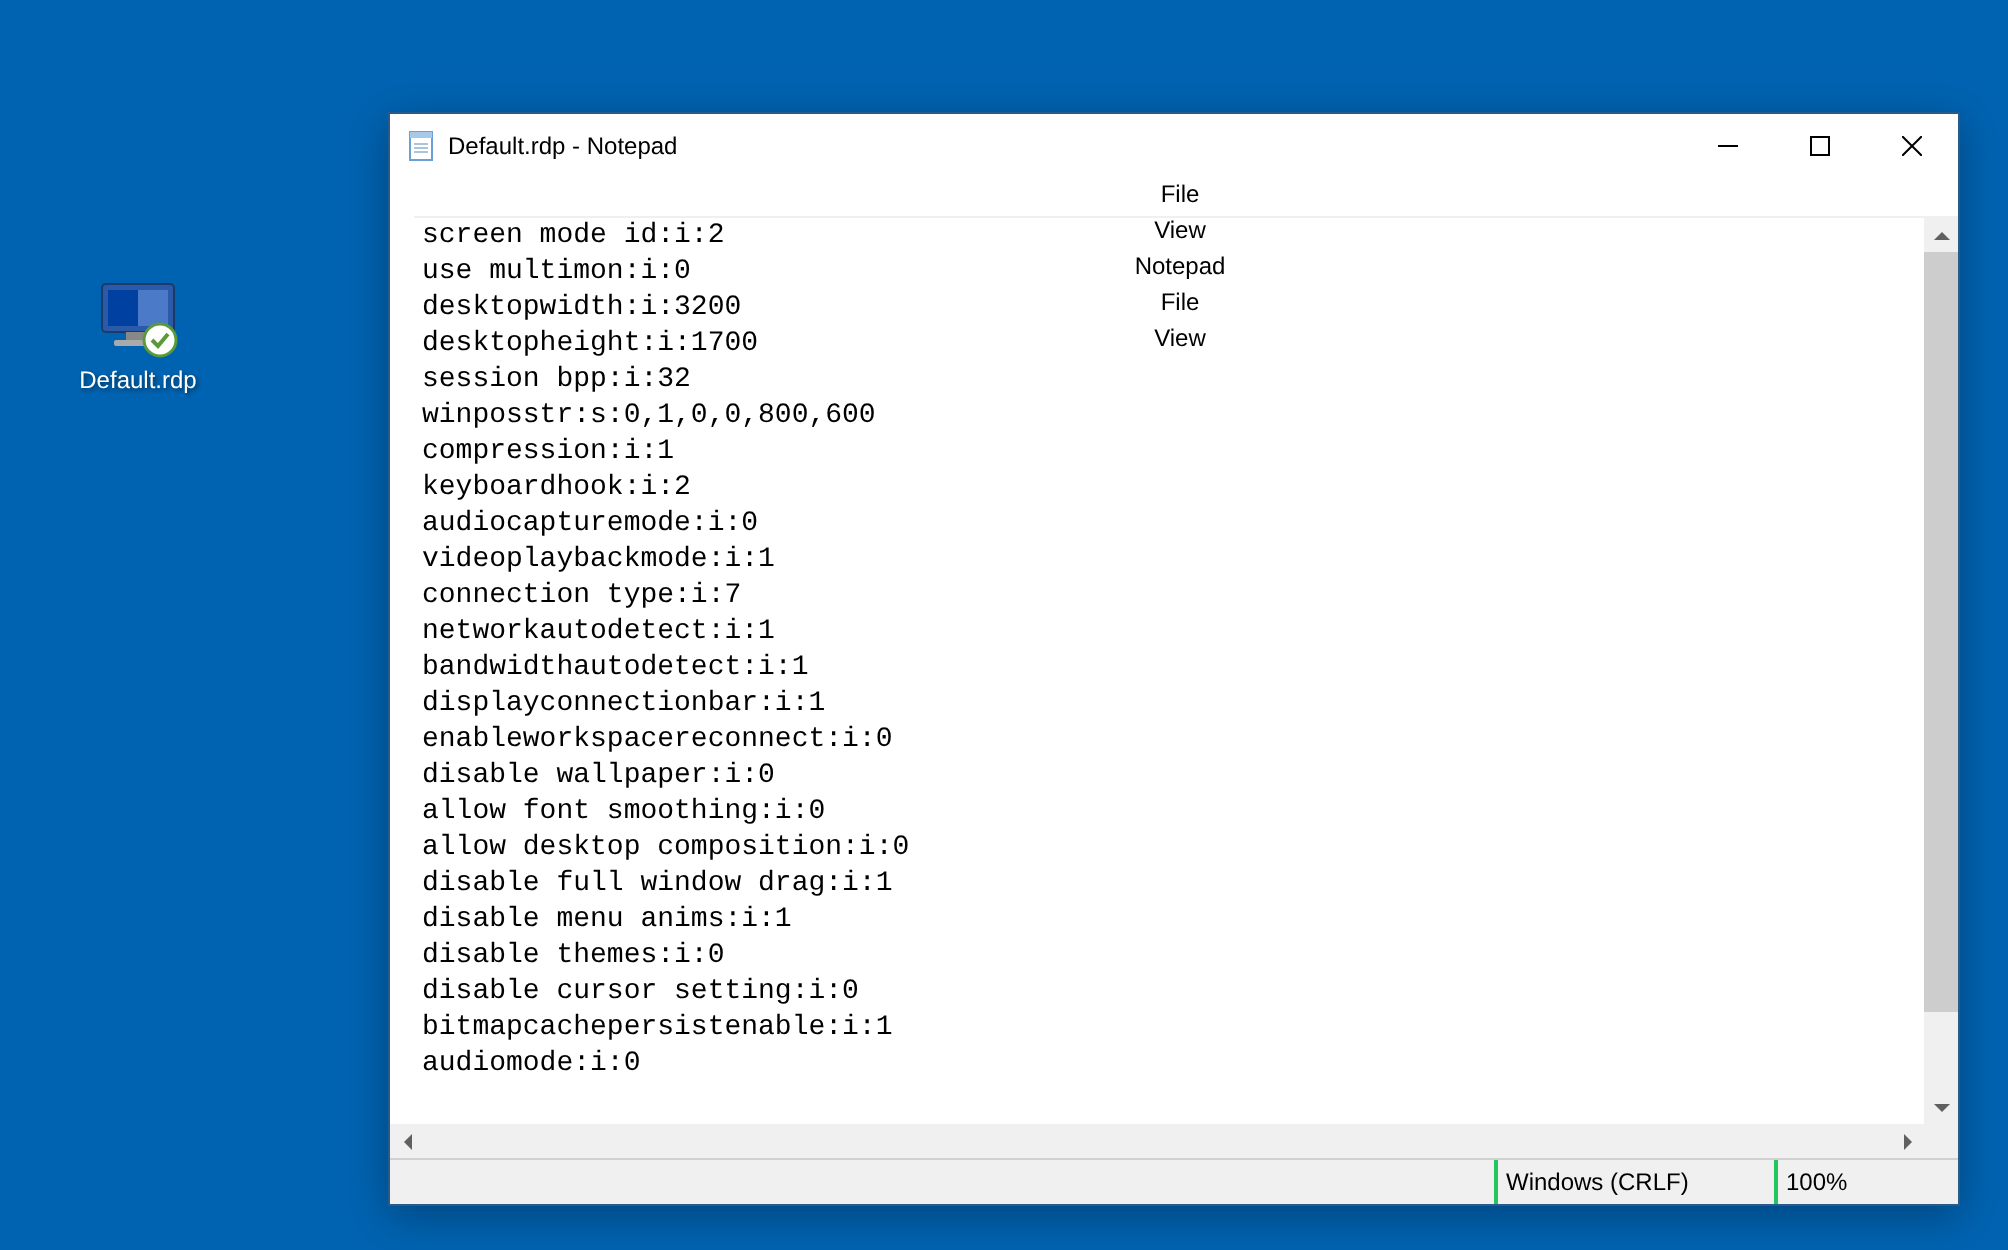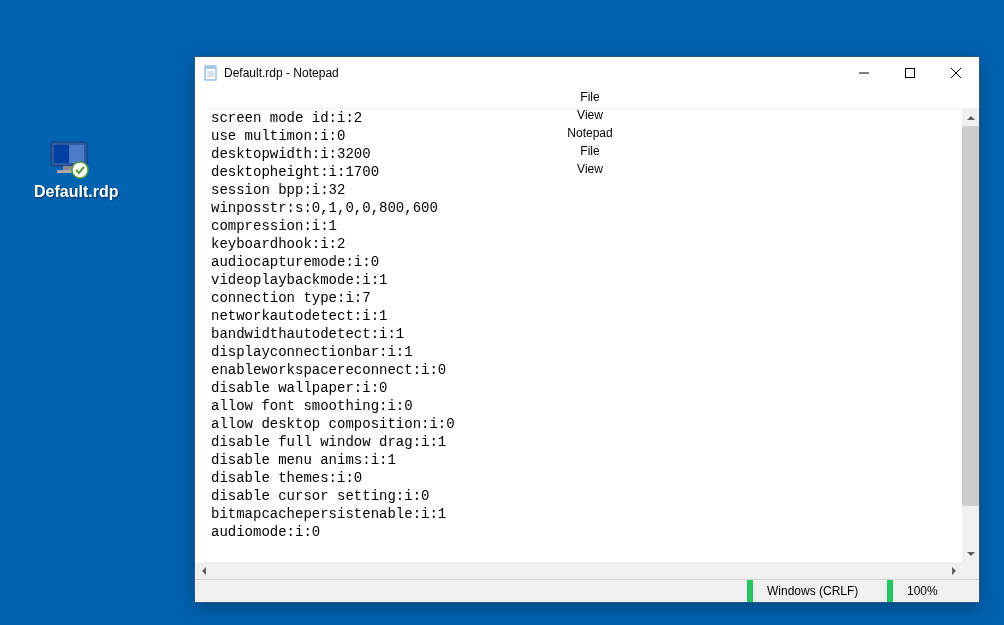--- a/index.html
+++ b/index.html
@@ -22,23 +22,22 @@
       cursor: pointer;
     }
     .desktop-icon .icon-img {
       width: 48px;
       height: 40px;
       margin: 0 auto 3px;
       position: relative;
     }
     .desktop-icon .label {
       color: #fff;
-      font-size: 16px;
+      font-size: 12px;
       text-shadow: 1px 1px 2px rgba(0,0,0,0.5);
-      font-weight: bold;
     }
     
     .window {
       position: absolute;
       left: 194px;
       top: 56px;
       width: 786px;
       height: 547px;
       background: #fff;
       border: 1px solid #2a5a8a;
@@ -157,22 +156,22 @@
     }
     .statusbar {
       height: 23px;
       background: #f0f0f0;
       border-top: 1px solid #d0d0d0;
       display: flex;
       font-size: 12px;
       color: #000;
     }
     .statusbar .cell {
-      border-left: 6px solid #22c55e;
-      padding: 3px 14px;
+      border-left: 2px solid #22c55e;
+      padding: 3px 4px;
       display: flex;
       align-items: center;
     }
     .statusbar .spacer { flex: 1; }
     .statusbar .cell.encoding { width: 140px; }
     .statusbar .cell.pos { width: 145px; }
     .statusbar .cell.zoom { width: 92px; }
   </style>
 </head>
 <body>

